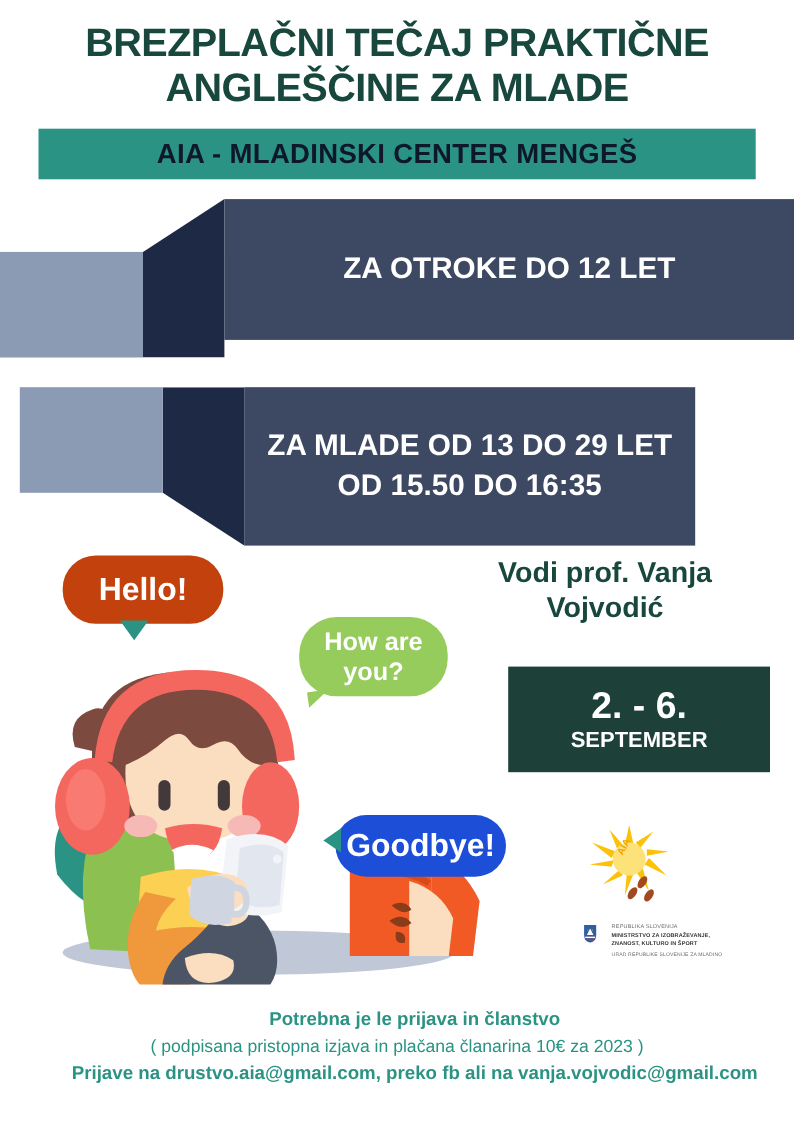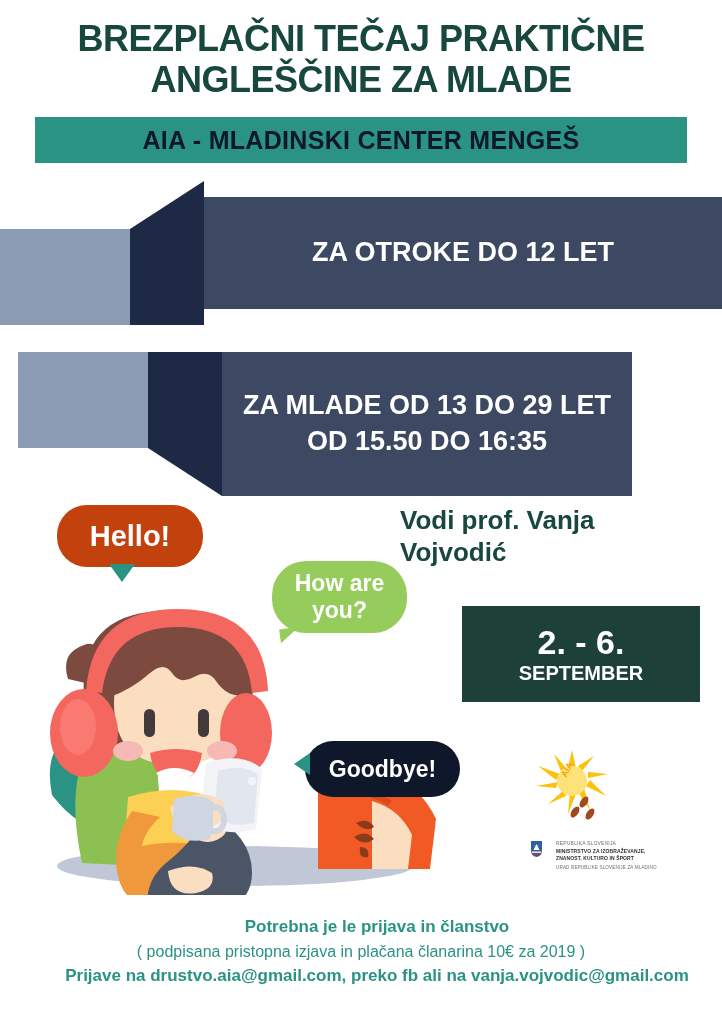--- a/index.html
+++ b/index.html
@@ -51,21 +51,21 @@
     align-items: center; justify-content: center;
   }
   .ribbon-line {
     color: #ffffff; font-weight: bold; font-size: 27px;
     line-height: 1.32; white-space: nowrap; text-align: center;
   }
 
   
   #ribbon-1 { top: 181px; left: 0; width: 722px; height: 144px; }
   #ribbon-1 .ribbon-tab  { top: 48px; height: 96px; }
-  #ribbon-1 .ribbon-main { top: 16px; height: 112px; }
+  #ribbon-1 .ribbon-main { top: 0; height: 128px; }
   
   #ribbon-2 { top: 352px; left: 0; width: 614px; height: 144px; margin-left: 18px; }
   #ribbon-2 .ribbon-tab  { top: 0; height: 96px; }
   #ribbon-2 .ribbon-main { top: 0; height: 144px; }
 
   
   .bubble {
     position: absolute; display: flex;
     align-items: center; justify-content: center;
     text-align: center; color: #ffffff; font-weight: bold;
@@ -88,34 +88,34 @@
   }
   #bubble-how .tail {
     position: absolute; bottom: -9px; left: 8px;
     width: 0; height: 0;
     border-top: 14px solid #96cc5c;
     border-right: 20px solid transparent;
     transform: rotate(-8deg);
   }
   #bubble-goodbye {
     left: 305px; top: 741px; width: 155px; height: 56px;
-    background: #0f172a; border-radius: 28px; font-size: 23px;
+    background: #1d4ed8; border-radius: 28px; font-size: 29px;
   }
   #bubble-goodbye .tail {
     position: absolute; left: -11px; top: 12px;
     width: 0; height: 0;
     border-top: 11px solid transparent;
     border-bottom: 11px solid transparent;
     border-right: 16px solid #2a9384;
   }
 
   
   .instructor {
     position: absolute; left: 400px; top: 505px; width: 300px;
-    text-align: left; color: #17473d;
+    text-align: center; color: #17473d;
     font-weight: bold; font-size: 26px; line-height: 1.22;
   }
 
   
   .date-box {
     position: absolute; left: 462px; top: 606px;
     width: 238px; height: 96px;
     background: #1d4038;
     display: flex; flex-direction: column;
     align-items: center; justify-content: center;
@@ -298,17 +298,17 @@
       <rect x="2" y="13.3" width="9" height="1.3" fill="#d42b2b"></rect>
     </svg>
     <div class="ml-l1">REPUBLIKA SLOVENIJA</div>
     <div class="ml-l2">MINISTRSTVO ZA IZOBRAŽEVANJE,</div>
     <div class="ml-l2">ZNANOST, KULTURO IN ŠPORT</div>
     <div class="ml-l3">URAD REPUBLIKE SLOVENIJE ZA MLADINO</div>
   </div>
 
   <div class="footer">
     <div class="f-bold">Potrebna je le prijava in članstvo</div>
-    <div class="f-normal">( podpisana pristopna izjava in plačana članarina 10€ za 2019 )</div>
+    <div class="f-normal">( podpisana pristopna izjava in plačana članarina 10€ za 2023 )</div>
     <div class="f-bold">Prijave na drustvo.aia@gmail.com, preko fb ali na vanja.vojvodic@gmail.com</div>
   </div>
 
 </div>
 
 </body></html>

